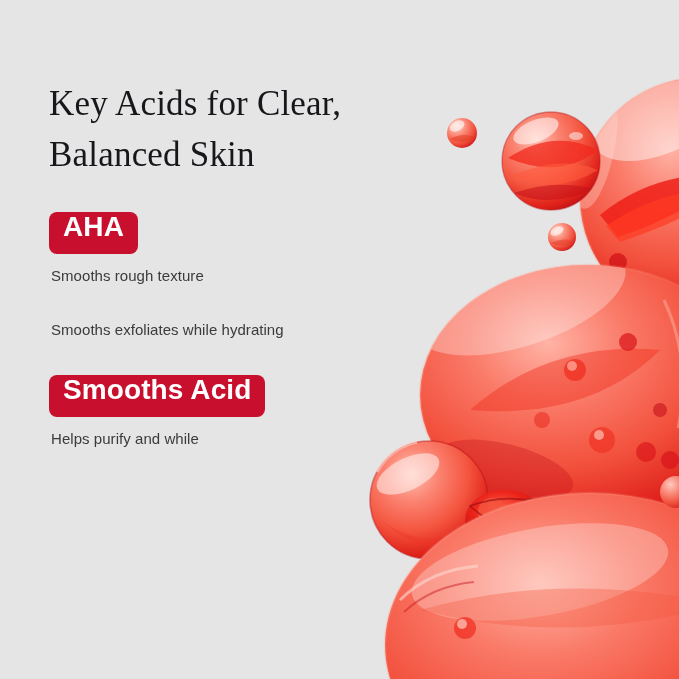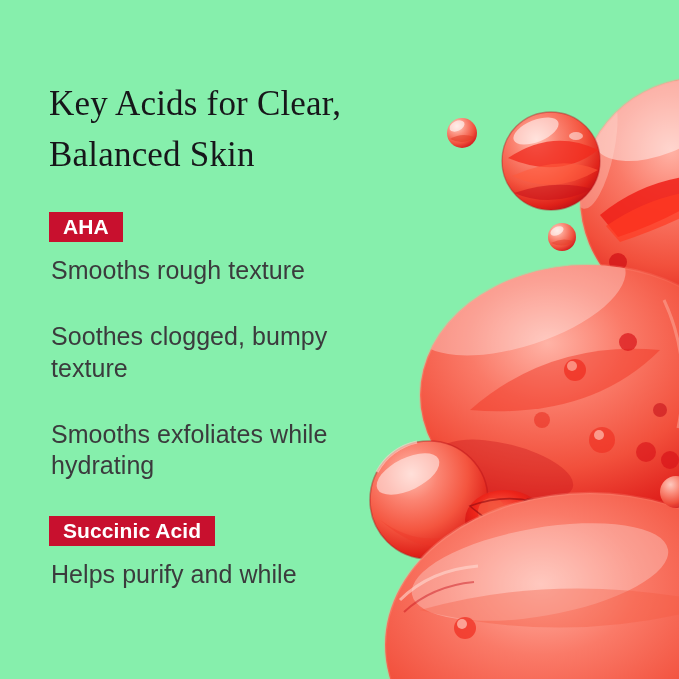--- a/index.html
+++ b/index.html
@@ -4,21 +4,21 @@
 <style>
   html, body {
     margin: 0;
     padding: 0;
     background: #ffffff;
   }
   #page {
     position: relative;
     width: 679px;
     height: 679px;
-    background: #86efac;
+    background: #e5e5e5;
     overflow: hidden;
     font-family: "Liberation Sans", sans-serif;
   }
 
   
   #artwork {
     position: absolute;
     inset: 0;
     width: 679px;
     height: 679px;
@@ -59,31 +59,32 @@
   }
   .acid-item {
     margin: 0 0 35px 0;
   }
   .acid-item:last-child { margin-bottom: 0; }
 
   .acid-badge {
     display: inline-block;
     background: #c8102e;
     color: #ffffff;
-    font-size: 21px;
+    font-size: 28px;
     font-weight: 700;
     line-height: 30px;
-    height: 30px;
+    height: 42px;
     padding: 0 14px;
     letter-spacing: 0.1px;
     white-space: nowrap;
+    border-radius: 8px;
   }
   .acid-desc {
     margin: 13px 0 0 2px;
-    font-size: 25px;
+    font-size: 15px;
     font-weight: 400;
     line-height: 1.25;
     color: #3b3b3d;
     letter-spacing: 0.05px;
   }
 </style>
 </head>
 <body>
 
 <div id="page">
@@ -244,27 +245,26 @@
 Balanced Skin</h1>
 
     <ul class="acid-list">
 
       <li class="acid-item">
         <span class="acid-badge">AHA</span>
         <p class="acid-desc">Smooths rough texture</p>
       </li>
 
       <li class="acid-item">
-        <p class="acid-desc">Soothes clogged, bumpy texture</p>
       </li>
 
       <li class="acid-item">
         <p class="acid-desc">Smooths exfoliates while hydrating</p>
       </li>
 
       <li class="acid-item">
-        <span class="acid-badge">Succinic Acid</span>
+        <span class="acid-badge">Smooths Acid</span>
         <p class="acid-desc">Helps purify and while</p>
       </li>
 
     </ul>
   </div>
 </div>
 
 </body></html>

